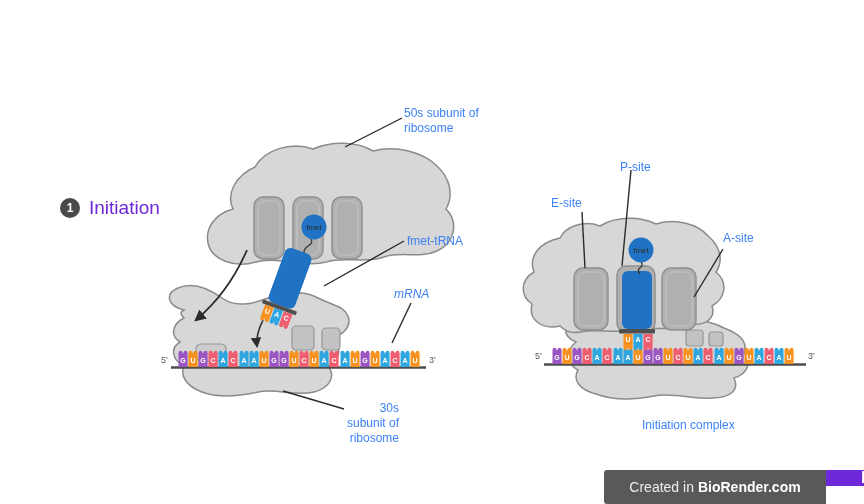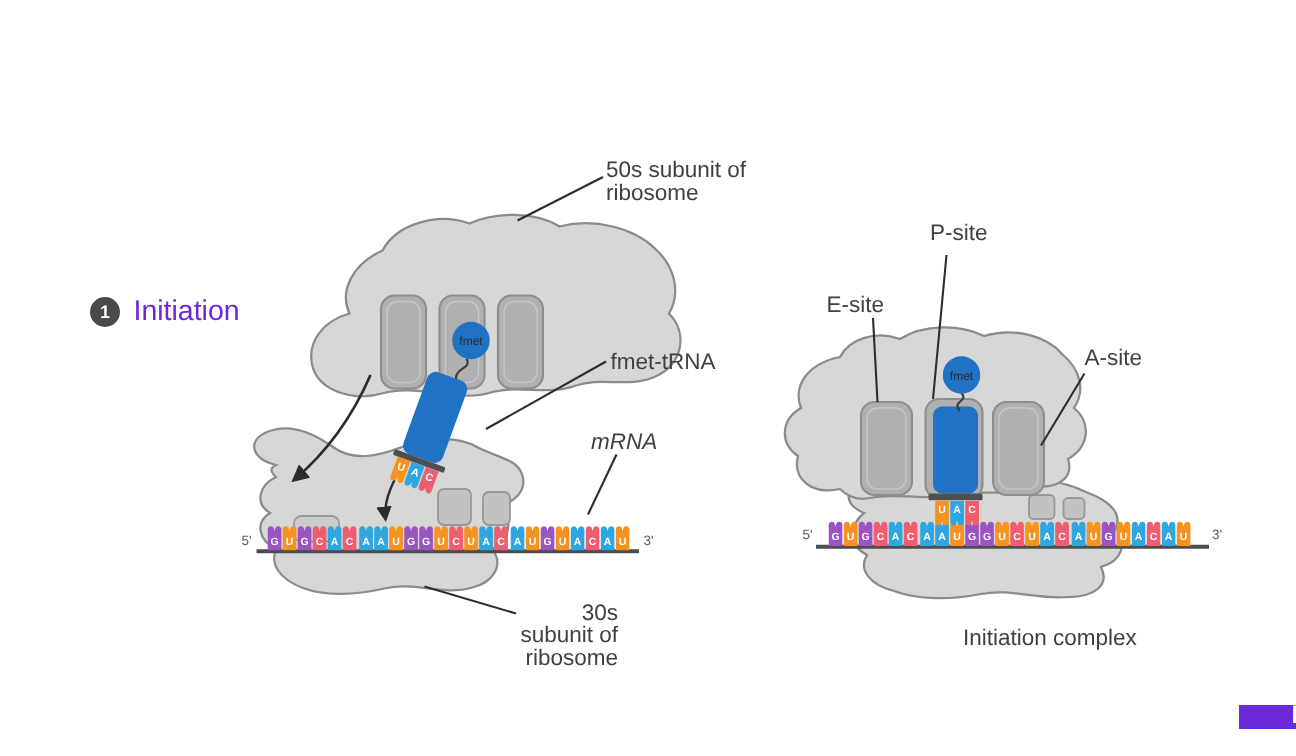--- a/index.html
+++ b/index.html
@@ -1,19 +1,19 @@
 <!DOCTYPE html>
 <html><head>
 <meta charset="utf-8">
 <style>
   html,body{margin:0;padding:0;background:#fff;}
   .canvas{position:relative;width:864px;height:504px;background:#ffffff;overflow:hidden;
           font-family:"Liberation Sans",sans-serif;}
   .art{position:absolute;left:0;top:0;z-index:1;}
-  .lbl{position:absolute;font-size:15px;color:#404040;line-height:15px;white-space:nowrap;z-index:5;}
+  .lbl{position:absolute;font-size:12px;color:#3b82f6;line-height:15px;white-space:nowrap;z-index:5;}
   .prime{position:absolute;font-size:9px;color:#5a5a5a;z-index:5;}
   .tile-row{position:absolute;display:flex;z-index:3;}
   .tile-row.anticodon{z-index:4;}
   .step{position:absolute;left:60px;top:197px;display:flex;align-items:center;gap:9px;z-index:5;}
   .badge{width:20px;height:20px;border-radius:50%;background:#4a4a4a;color:#fff;font-size:12px;
          font-weight:bold;display:flex;align-items:center;justify-content:center;}
   .step-label{font-size:19px;color:#6d28d9;}
   .trna-left{position:absolute;left:282px;top:251px;width:36px;z-index:2;
              transform:rotate(20deg);transform-origin:18px 0;}
   .trna-body{width:28px;height:58px;background:#1f72c4;border-radius:6px;margin:0 auto;}
@@ -367,19 +367,23 @@
     <span style="display:block">ribosome</span>
   </div>
   <div class="lbl" style="left:407px;top:234px;">fmet-tRNA</div>
   <div class="lbl" style="left:394px;top:287px;font-style:italic;">mRNA</div>
   <div class="lbl" style="left:347px;top:401px;text-align:right;">
     <span style="display:block">30s</span>
     <span style="display:block">subunit of</span>
     <span style="display:block">ribosome</span>
   </div>
   <div class="lbl" style="left:551px;top:196px;text-align:center;">E-site</div>
-  <div class="lbl" style="left:620px;top:148px;">P-site</div>
+  <div class="lbl" style="left:620px;top:160px;">P-site</div>
   <div class="lbl" style="left:723px;top:231px;">A-site</div>
   <div class="lbl" style="left:614px;top:418px;margin-left:28px;">Initiation complex</div>
 
+  <div class="footer-bar">
+    <span>Created in</span>
+    <b>BioRender.com</b>
+  </div>
   <div class="footer-logo">bio</div>
 
 </div>
 
 </body></html>

